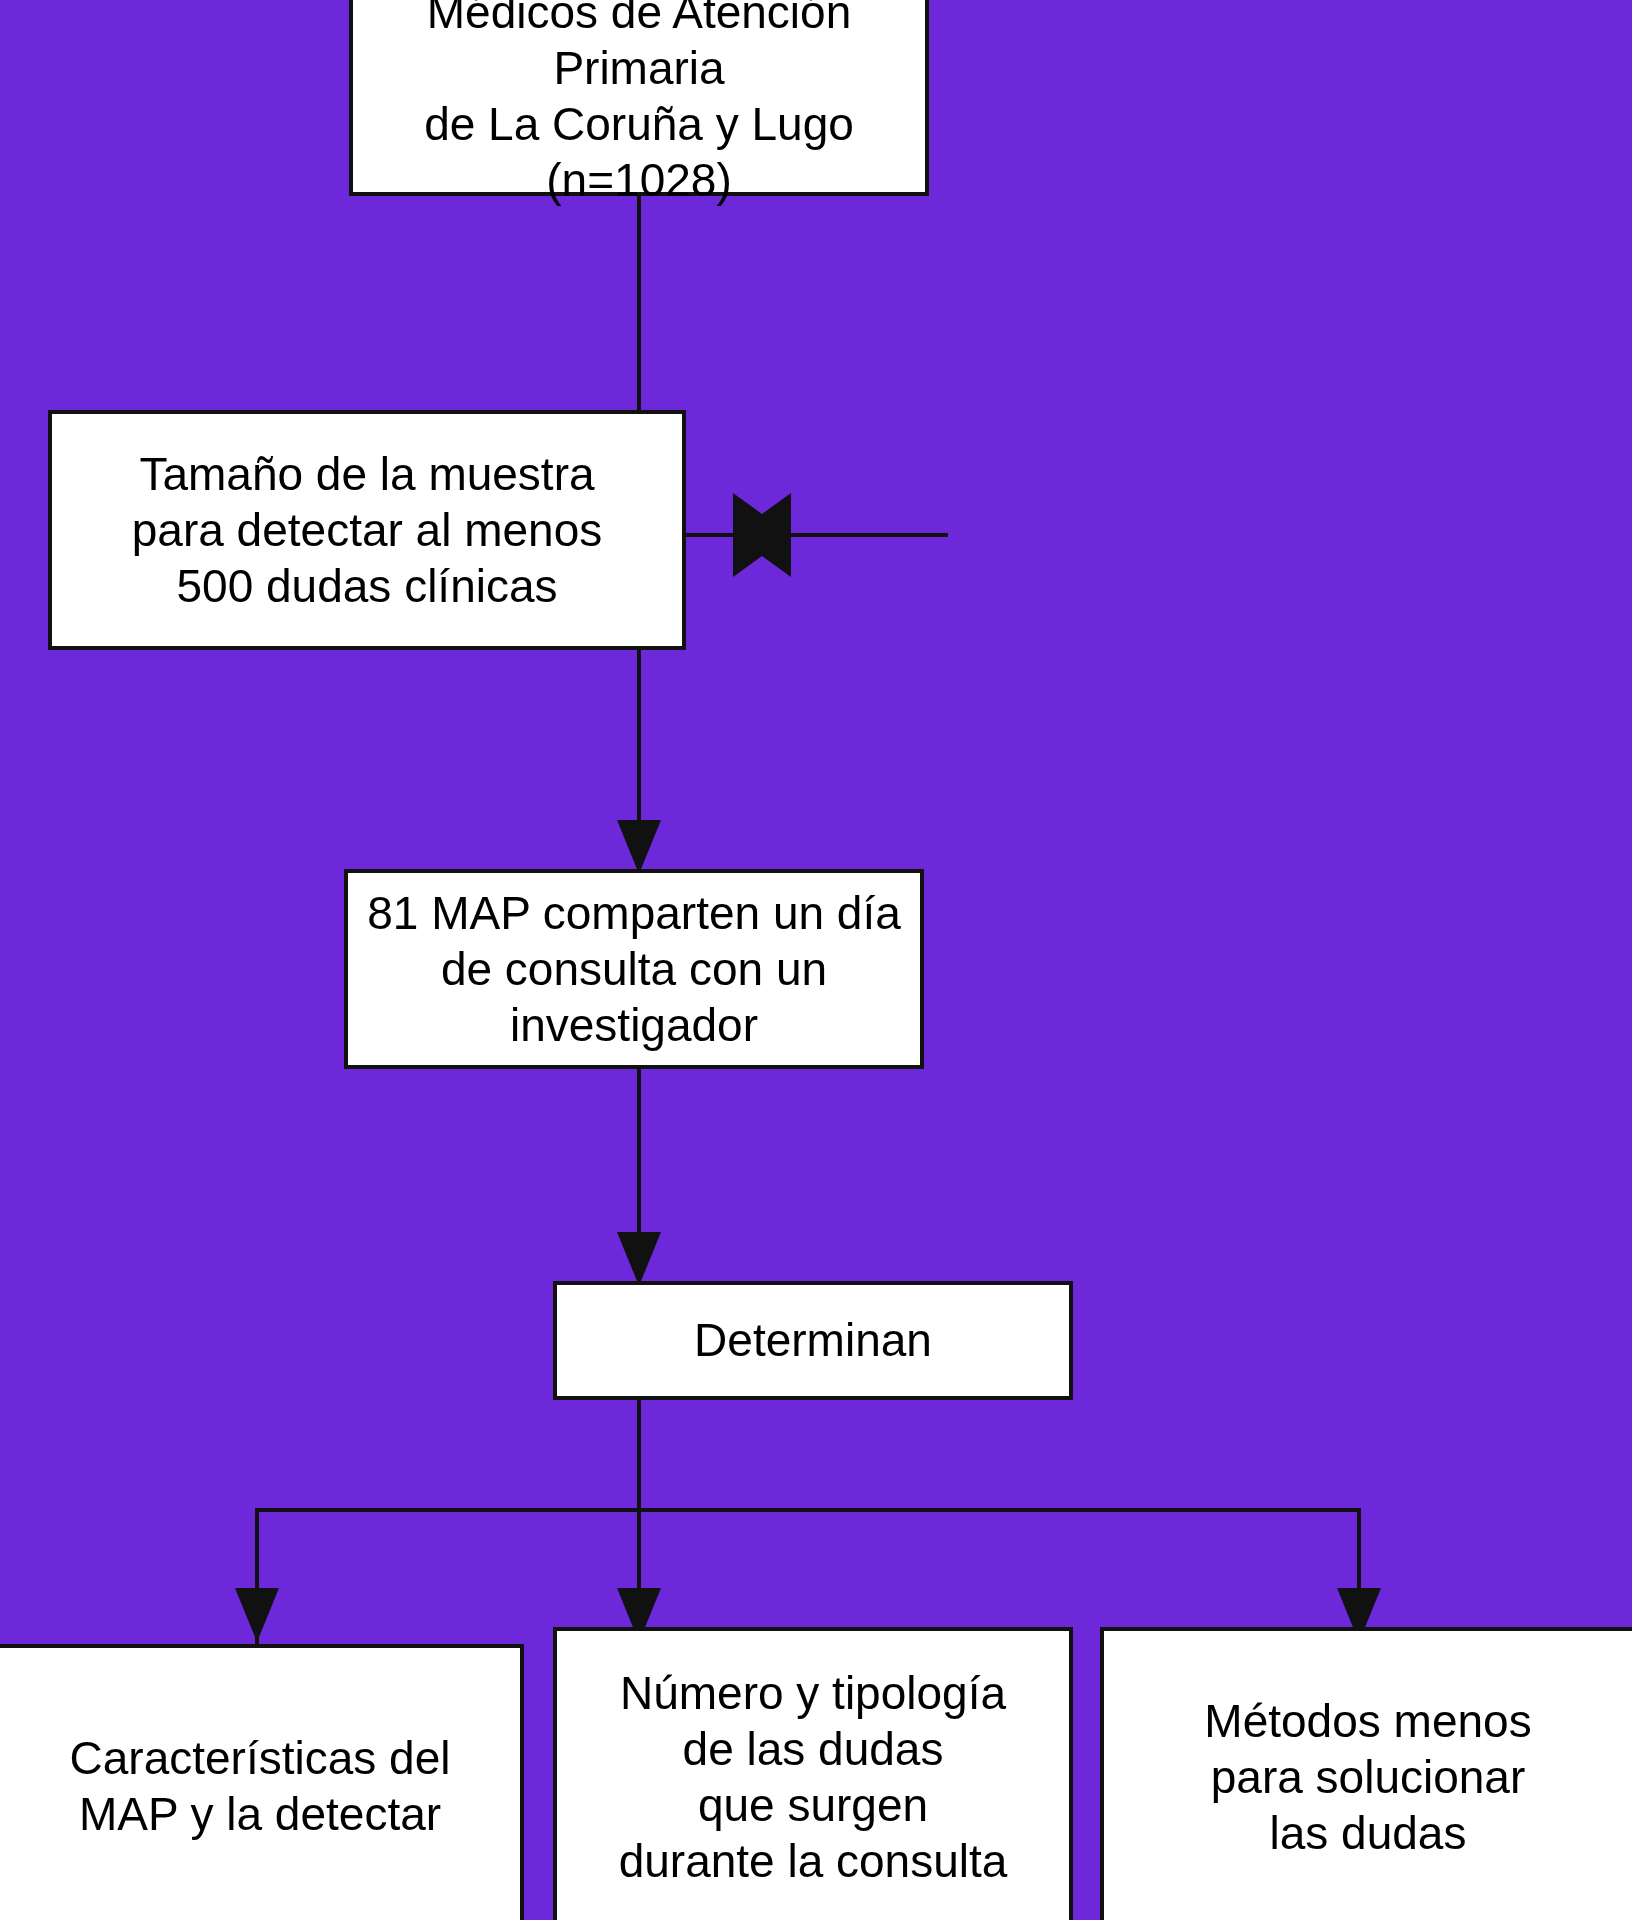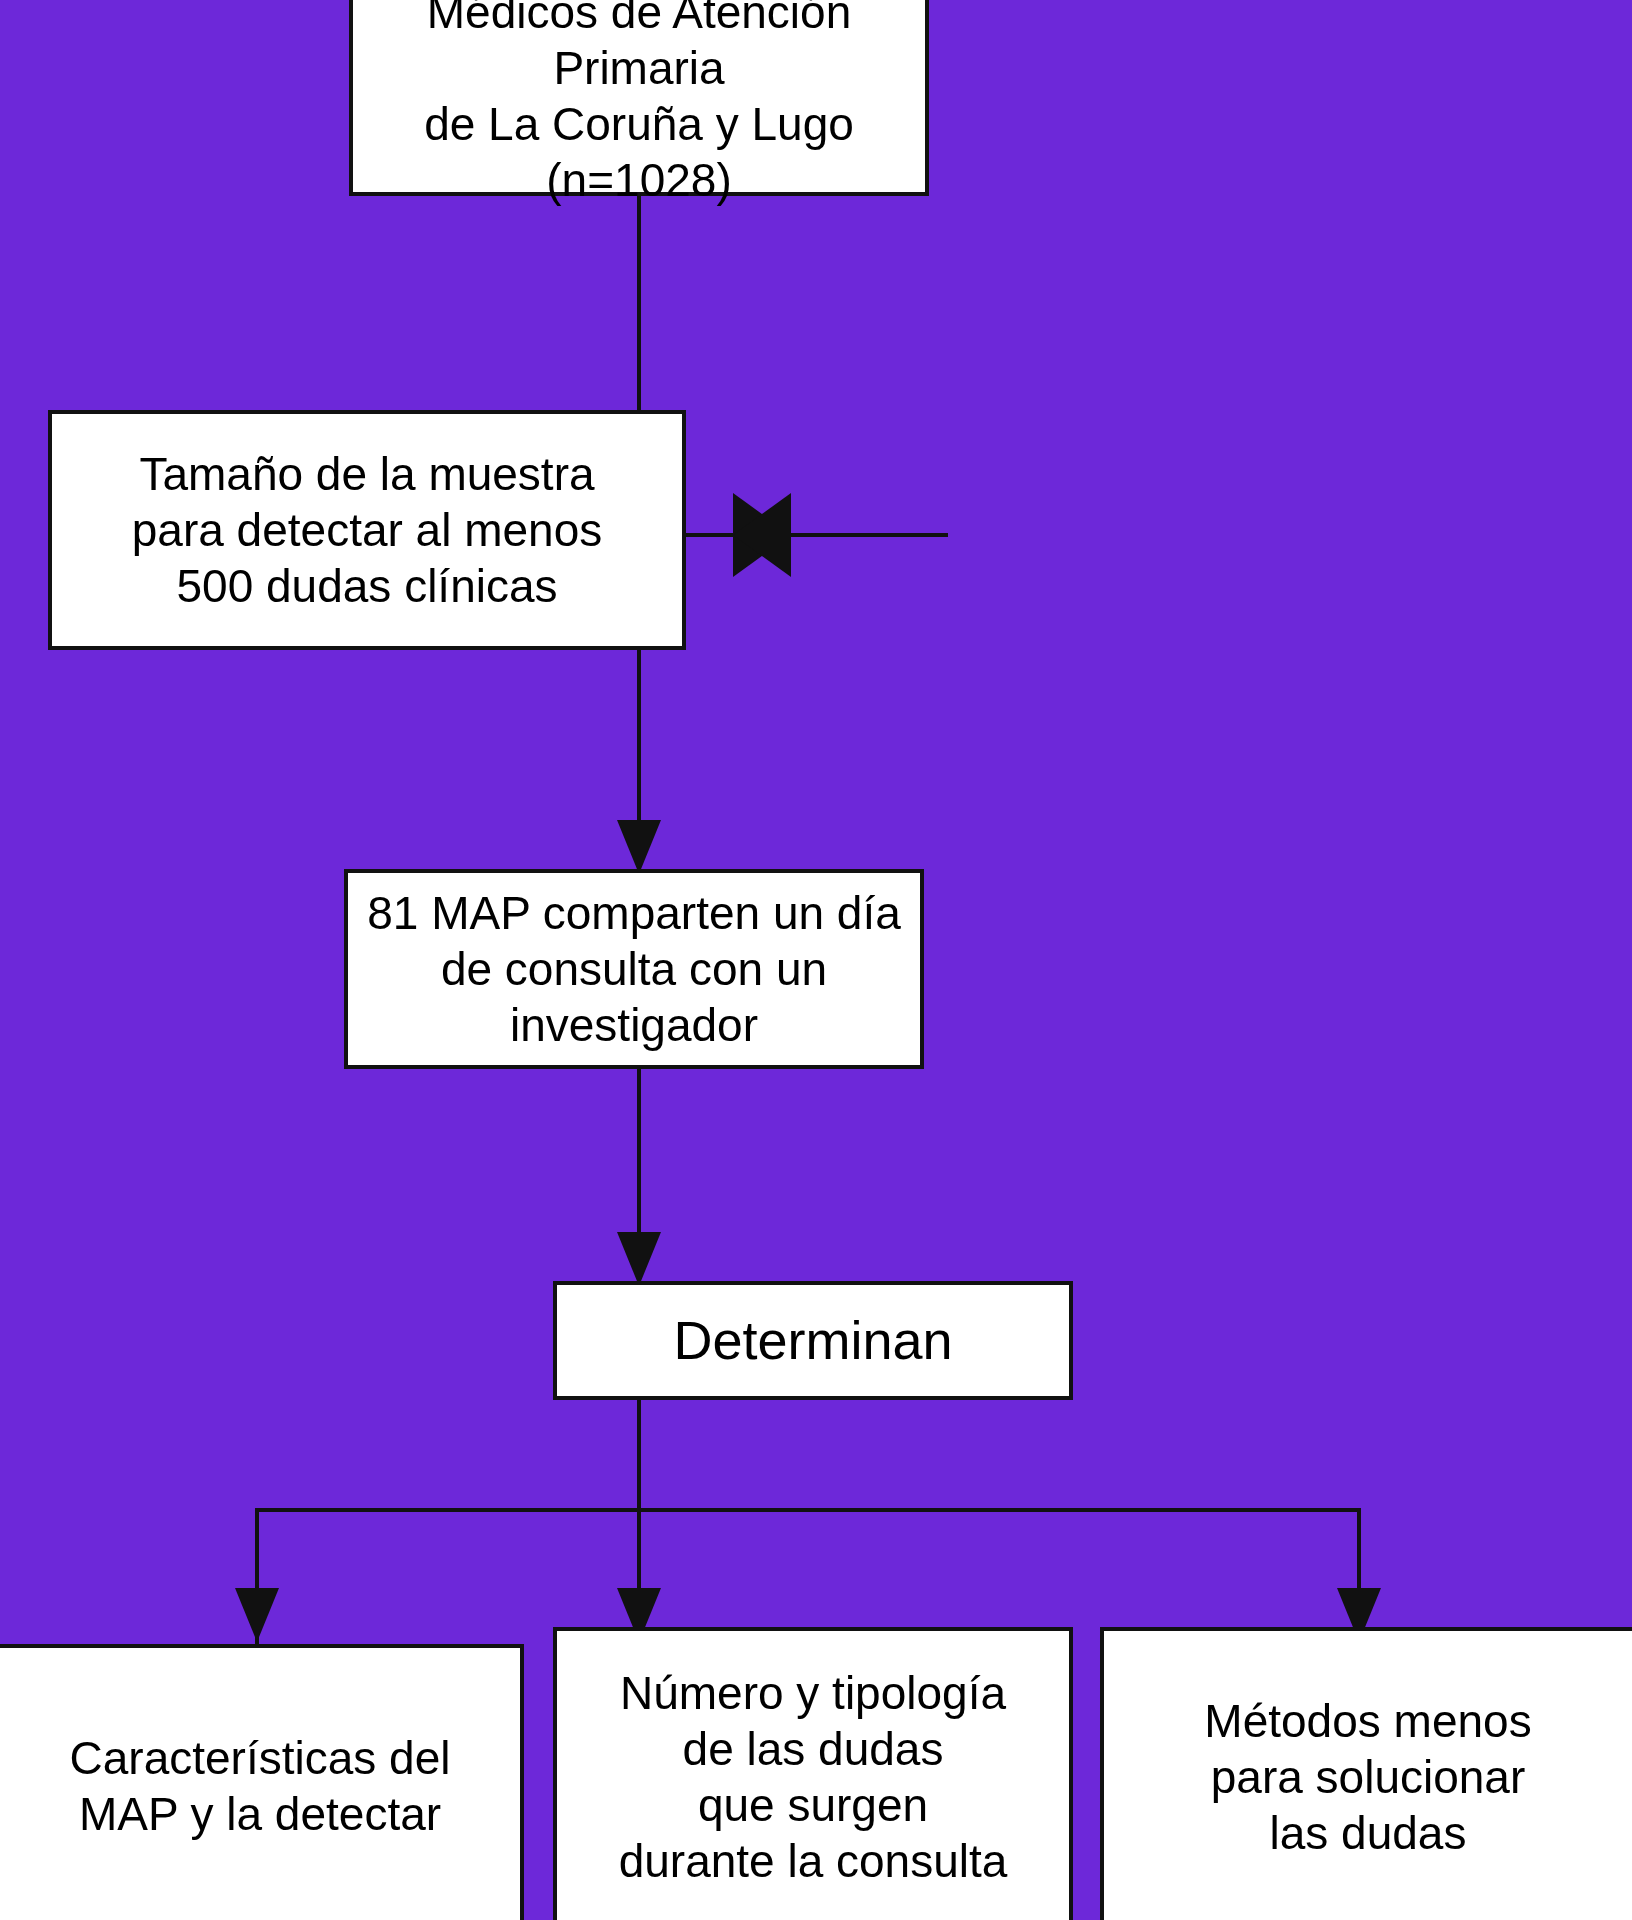--- a/index.html
+++ b/index.html
@@ -34,21 +34,21 @@
     display: block;
     white-space: pre-line;
     padding: 0 10px;
   }
 
   
   #node-population { left: 349px; top: -4px;  width: 580px; height: 200px; font-size: 46px; }
   #node-samplesize { left: 20px;  top: 410px; width: 638px; height: 240px; font-size: 46px; margin-left: 28px; }
   #node-sampling   { left: 944px; top: 477px; width: 339px; height: 116px; font-size: 46px; }
   #node-map81      { left: 344px; top: 869px; width: 580px; height: 200px; font-size: 46px; }
-  #node-determine  { left: 553px; top: 1281px;width: 520px; height: 119px; font-size: 54px; }
+  #node-determine  { left: 553px; top: 1281px;width: 520px; height: 119px; font-size: 46px; }
   #node-out1       { left: -4px;  top: 1644px;width: 528px; height: 284px; font-size: 46px; }
   #node-out2       { left: 553px; top: 1627px;width: 520px; height: 300px; font-size: 46px; }
   #node-out3       { left: 1100px;top: 1627px;width: 536px; height: 300px; font-size: 46px; }
 
   
   .line {
     position: absolute;
     background: #111111;
     z-index: 1;
   }

